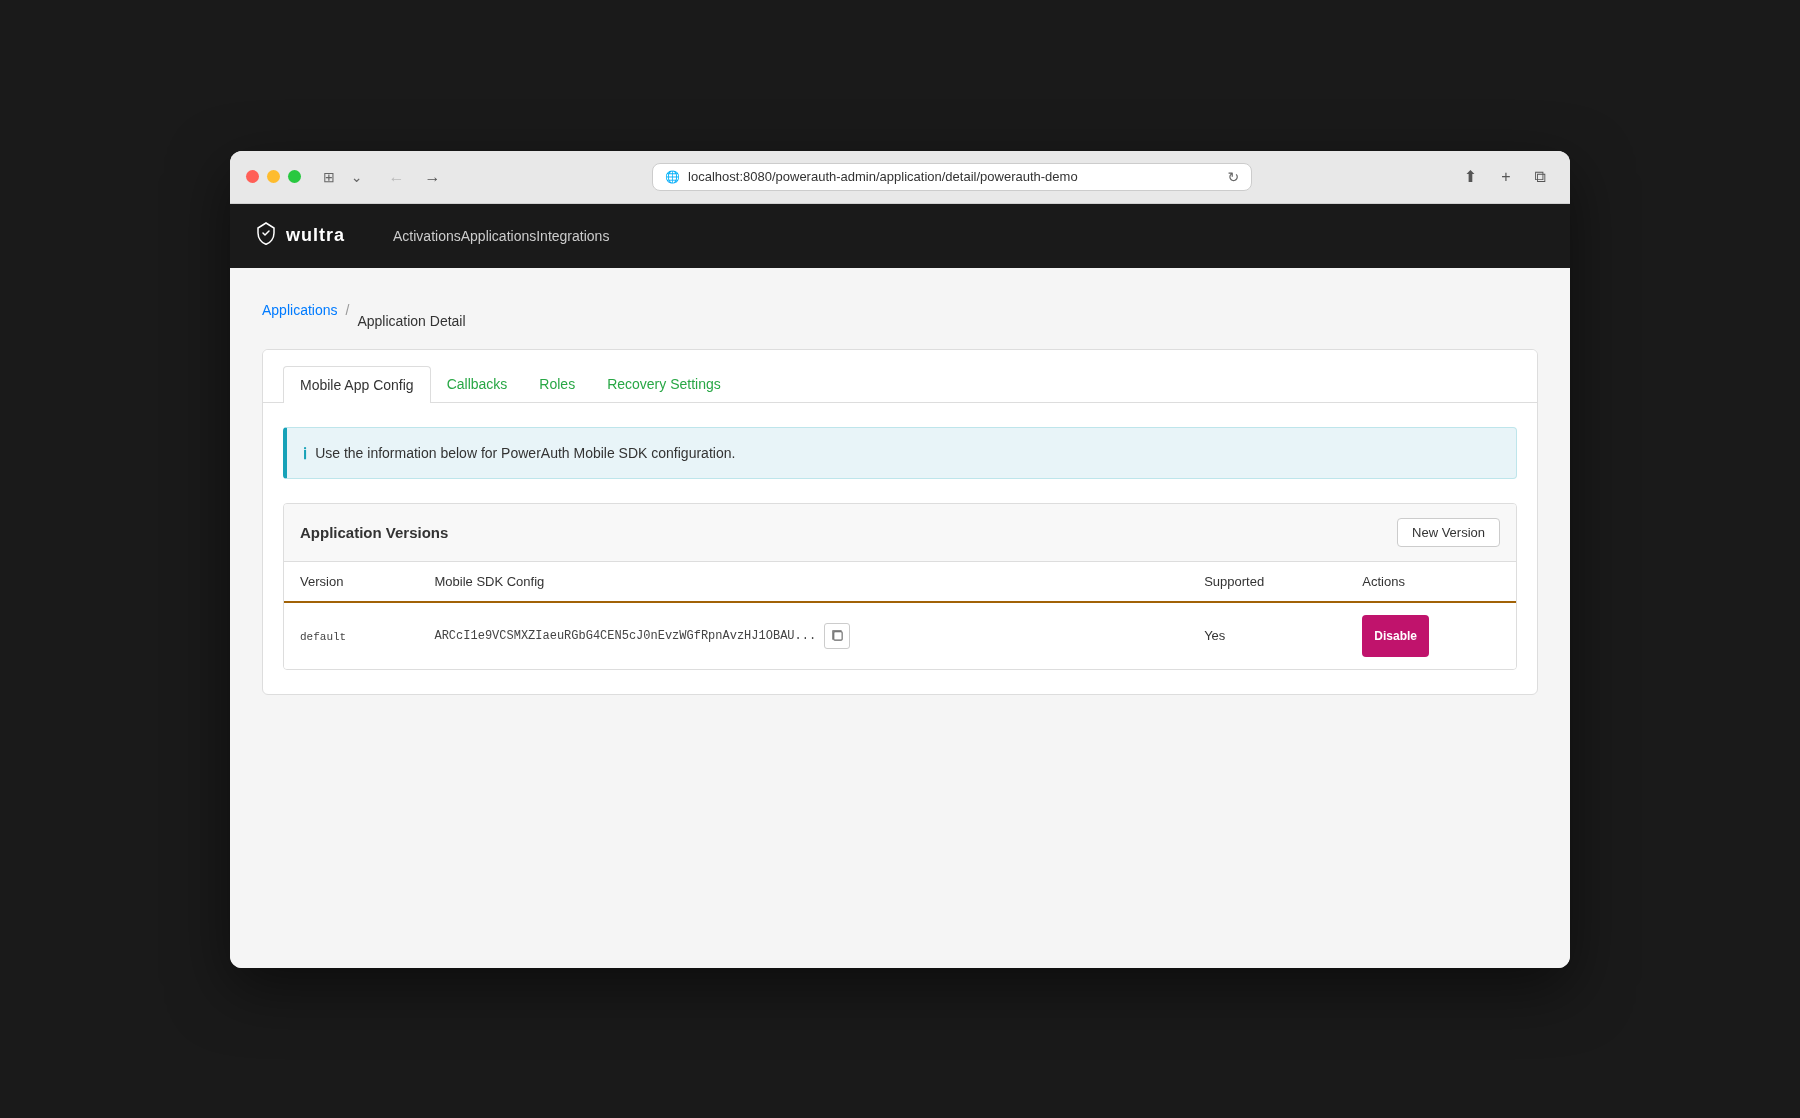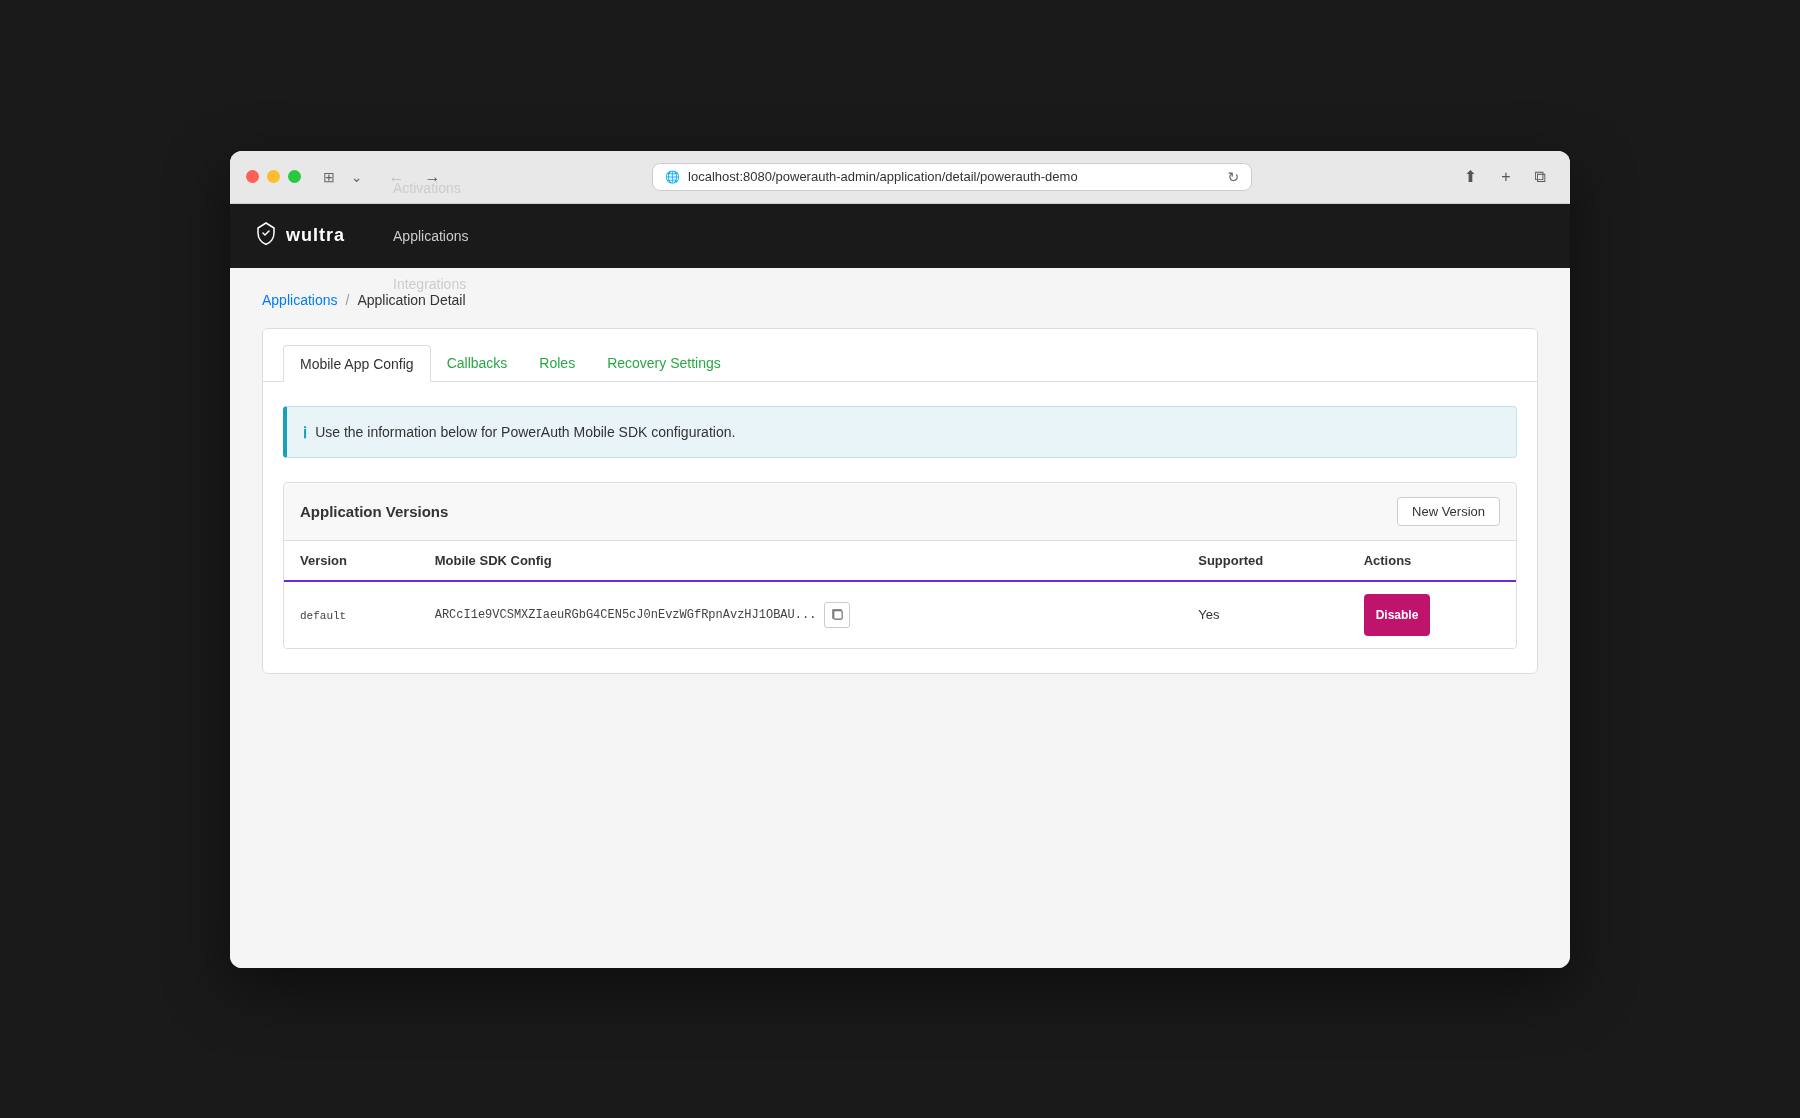--- a/index.html
+++ b/index.html
@@ -133,23 +133,21 @@
       font-size: 20px;
     }
     .logo-text {
       color: white;
       font-size: 18px;
       font-weight: 600;
       letter-spacing: 1px;
     }
     .nav-links {
       display: flex;
-      gap: 24px;
       margin-left: 16px;
-      flex-direction: column;
     }
     .nav-link {
       color: #ccc;
       text-decoration: none;
       font-size: 14px;
       padding: 4px 0;
       cursor: pointer;
     }
 
     
@@ -167,21 +165,21 @@
       font-size: 14px;
       color: #555;
       margin-bottom: 20px;
     }
     .breadcrumb-link {
       color: #007bff;
       cursor: pointer;
       text-decoration: none;
     }
     .breadcrumb-sep { color: #999; }
-    .breadcrumb-current { color: #333; }
+    .breadcrumb-current { color: #333; margin-top: 21px; }
 
     
     .card {
       background: white;
       border: 1px solid #ddd;
       border-radius: 6px;
       overflow: hidden;
     }
     .card-header {
       background: #f8f8f8;
@@ -283,23 +281,23 @@
     
     .data-table {
       width: 100%;
       border-collapse: collapse;
       background: white;
     }
     .data-table th {
       text-align: left;
       padding: 12px 16px;
       font-size: 13px;
-      font-weight: 700;
-      color: #333;
-      border-bottom: 2px solid #6d28d9;
+      font-weight: 400;
+      color: #333;
+      border-bottom: 2px solid #a16207;
       background: white;
     }
     .data-table td {
       padding: 12px 16px;
       font-size: 13px;
       color: #444;
       border-bottom: 1px solid #eee;
     }
     .data-table tr:last-child td { border-bottom: none; }
 

